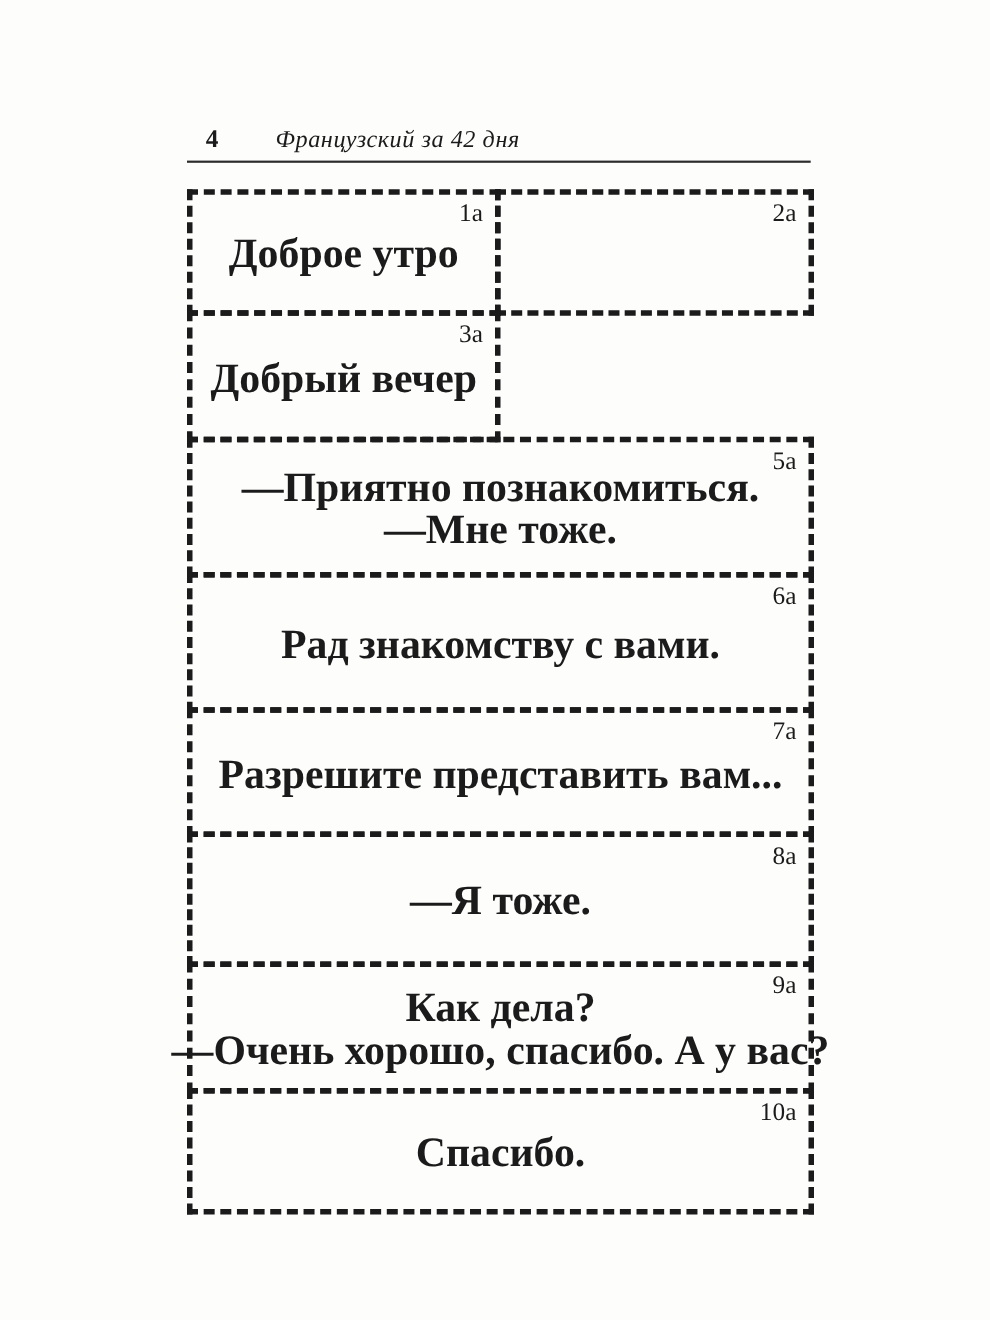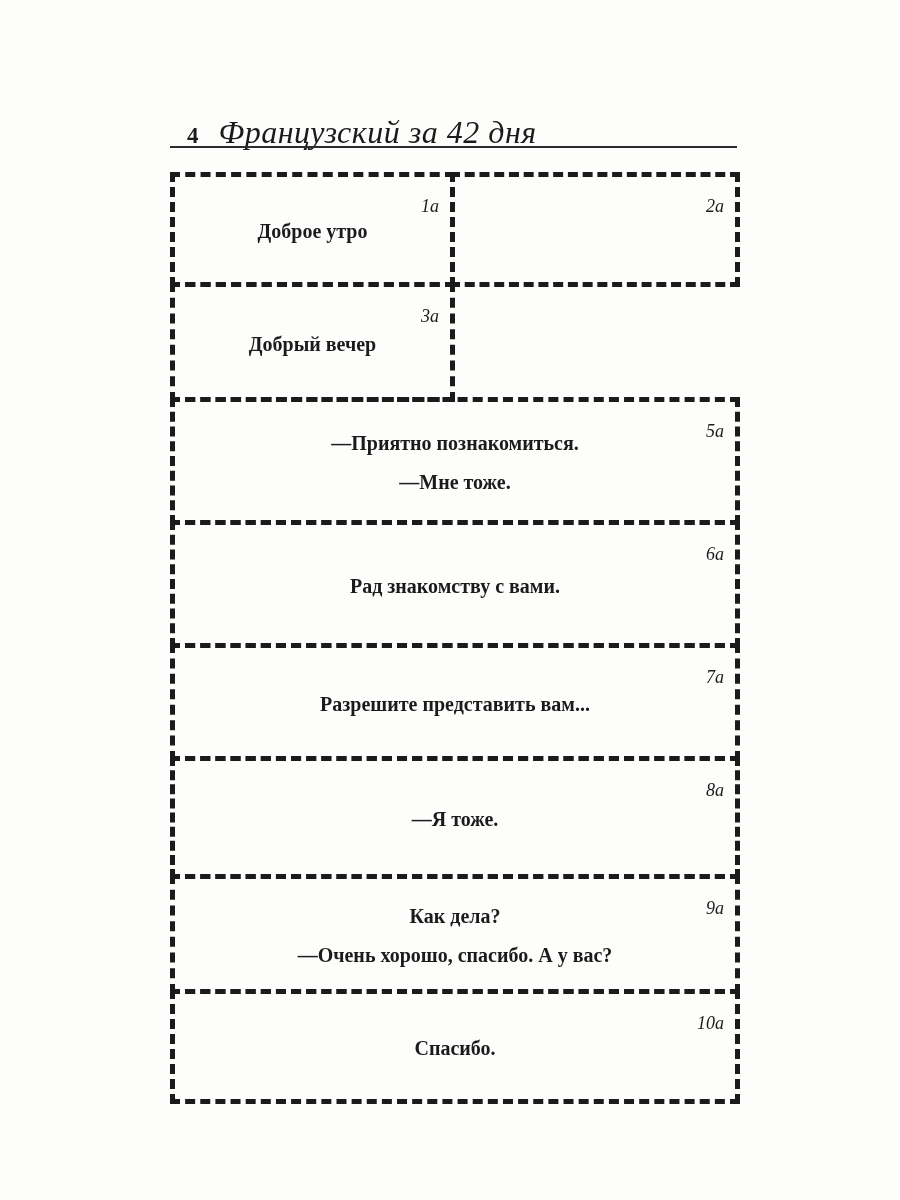--- a/index.html
+++ b/index.html
@@ -23,23 +23,23 @@
     white-space: nowrap;
   }
   .pagenum {
     display: inline-block;
     margin-left: 15px;
     font-weight: bold;
     font-size: 23px;
   }
   .head-title {
     display: inline-block;
-    margin-left: 16px;
+    margin-left: 48px;
     font-style: italic;
-    font-size: 32px;
+    font-size: 22px;
     letter-spacing: 0.5px;
   }
   .head-rule {
     position: absolute;
     left: 170px; top: 146px;
     width: 567px; height: 2px;
     background: #2c2c2c;
   }
   
   .cards {
@@ -61,29 +61,28 @@
   .card.full   { width: 570px; }
   .card.half-l { width: 285px; }
   .card.half-r { width: 290px; margin-left: -5px; }
   .h115 { height: 115px; }
   .h118 { height: 118px; }
   .h120 { height: 120px; }
   .h123 { height: 123px; }
   .h128 { height: 128px; }
   .card-label {
     position: absolute;
-    top: 20px; right: 11px;
-    font-size: 18px;
+    top: 4px; right: 11px;
+    font-size: 23px;
     font-weight: 500;
     line-height: 1.1;
-    font-style: italic;
   }
   .line {
     font-weight: bold;
-    font-size: 20px;
+    font-size: 38px;
     line-height: 39px;
     text-align: center;
     white-space: nowrap;
   }
 </style>
 </head>
 <body>
 
 <div class="sheet">
 

